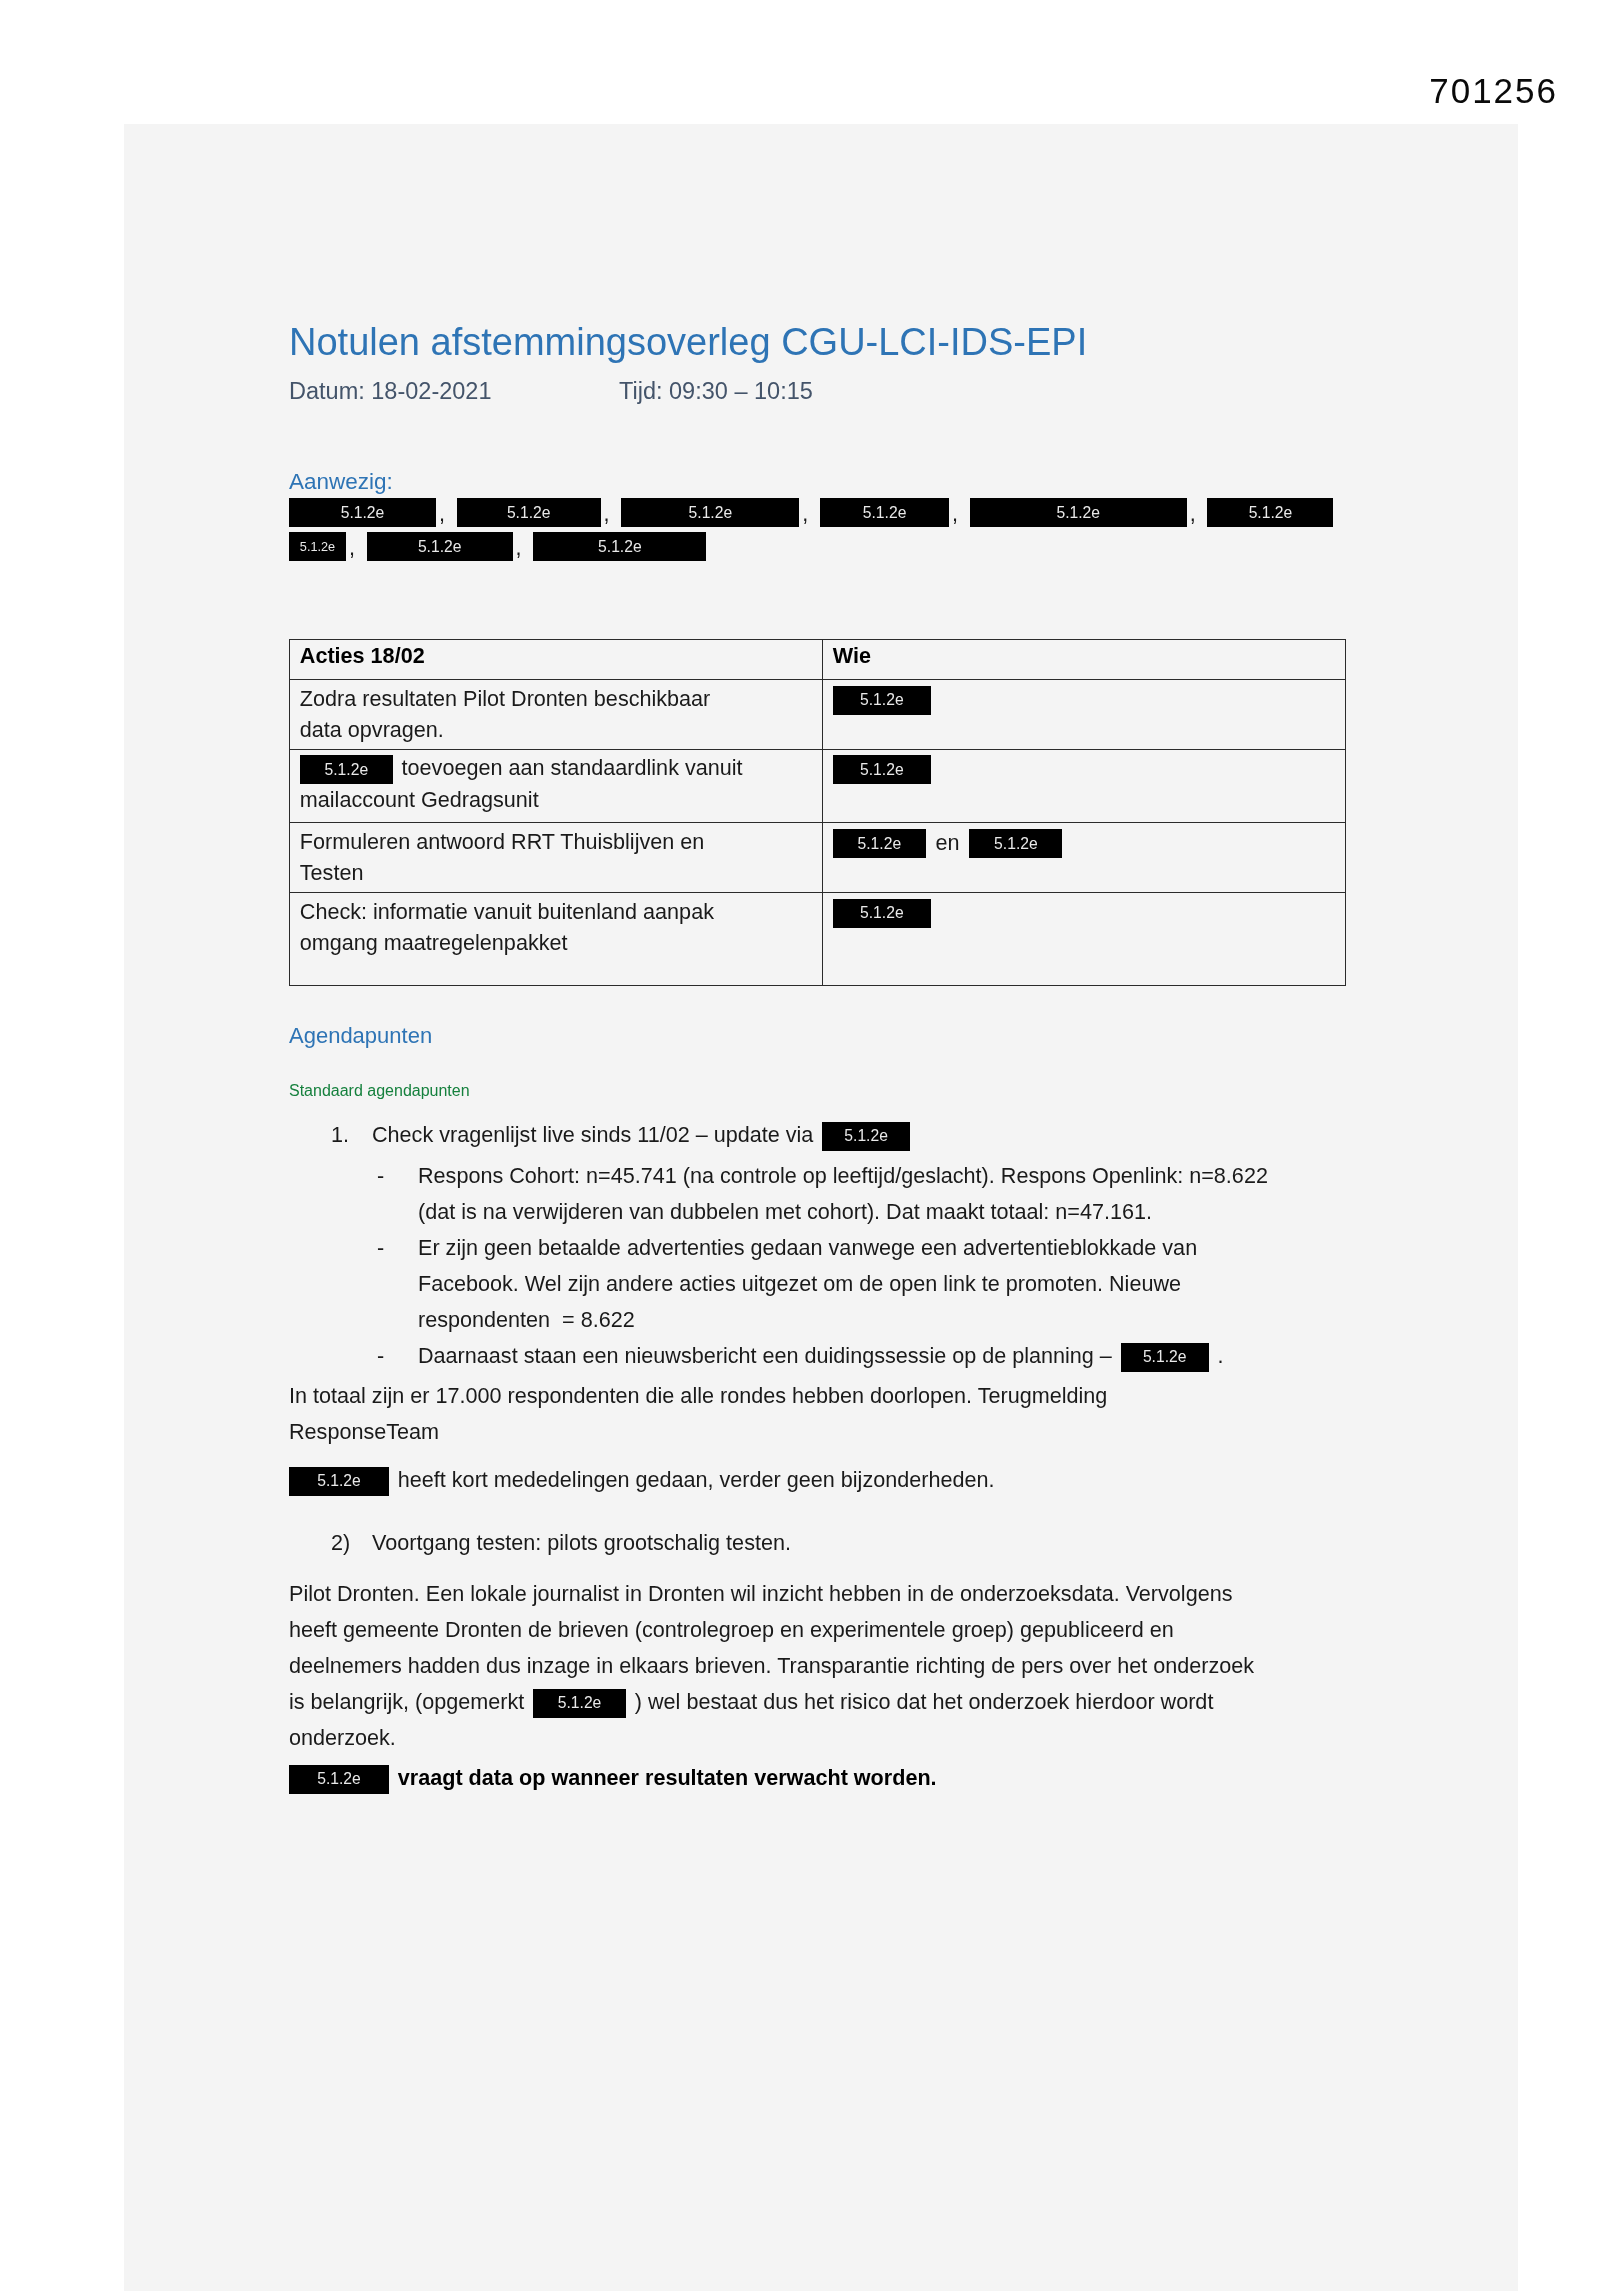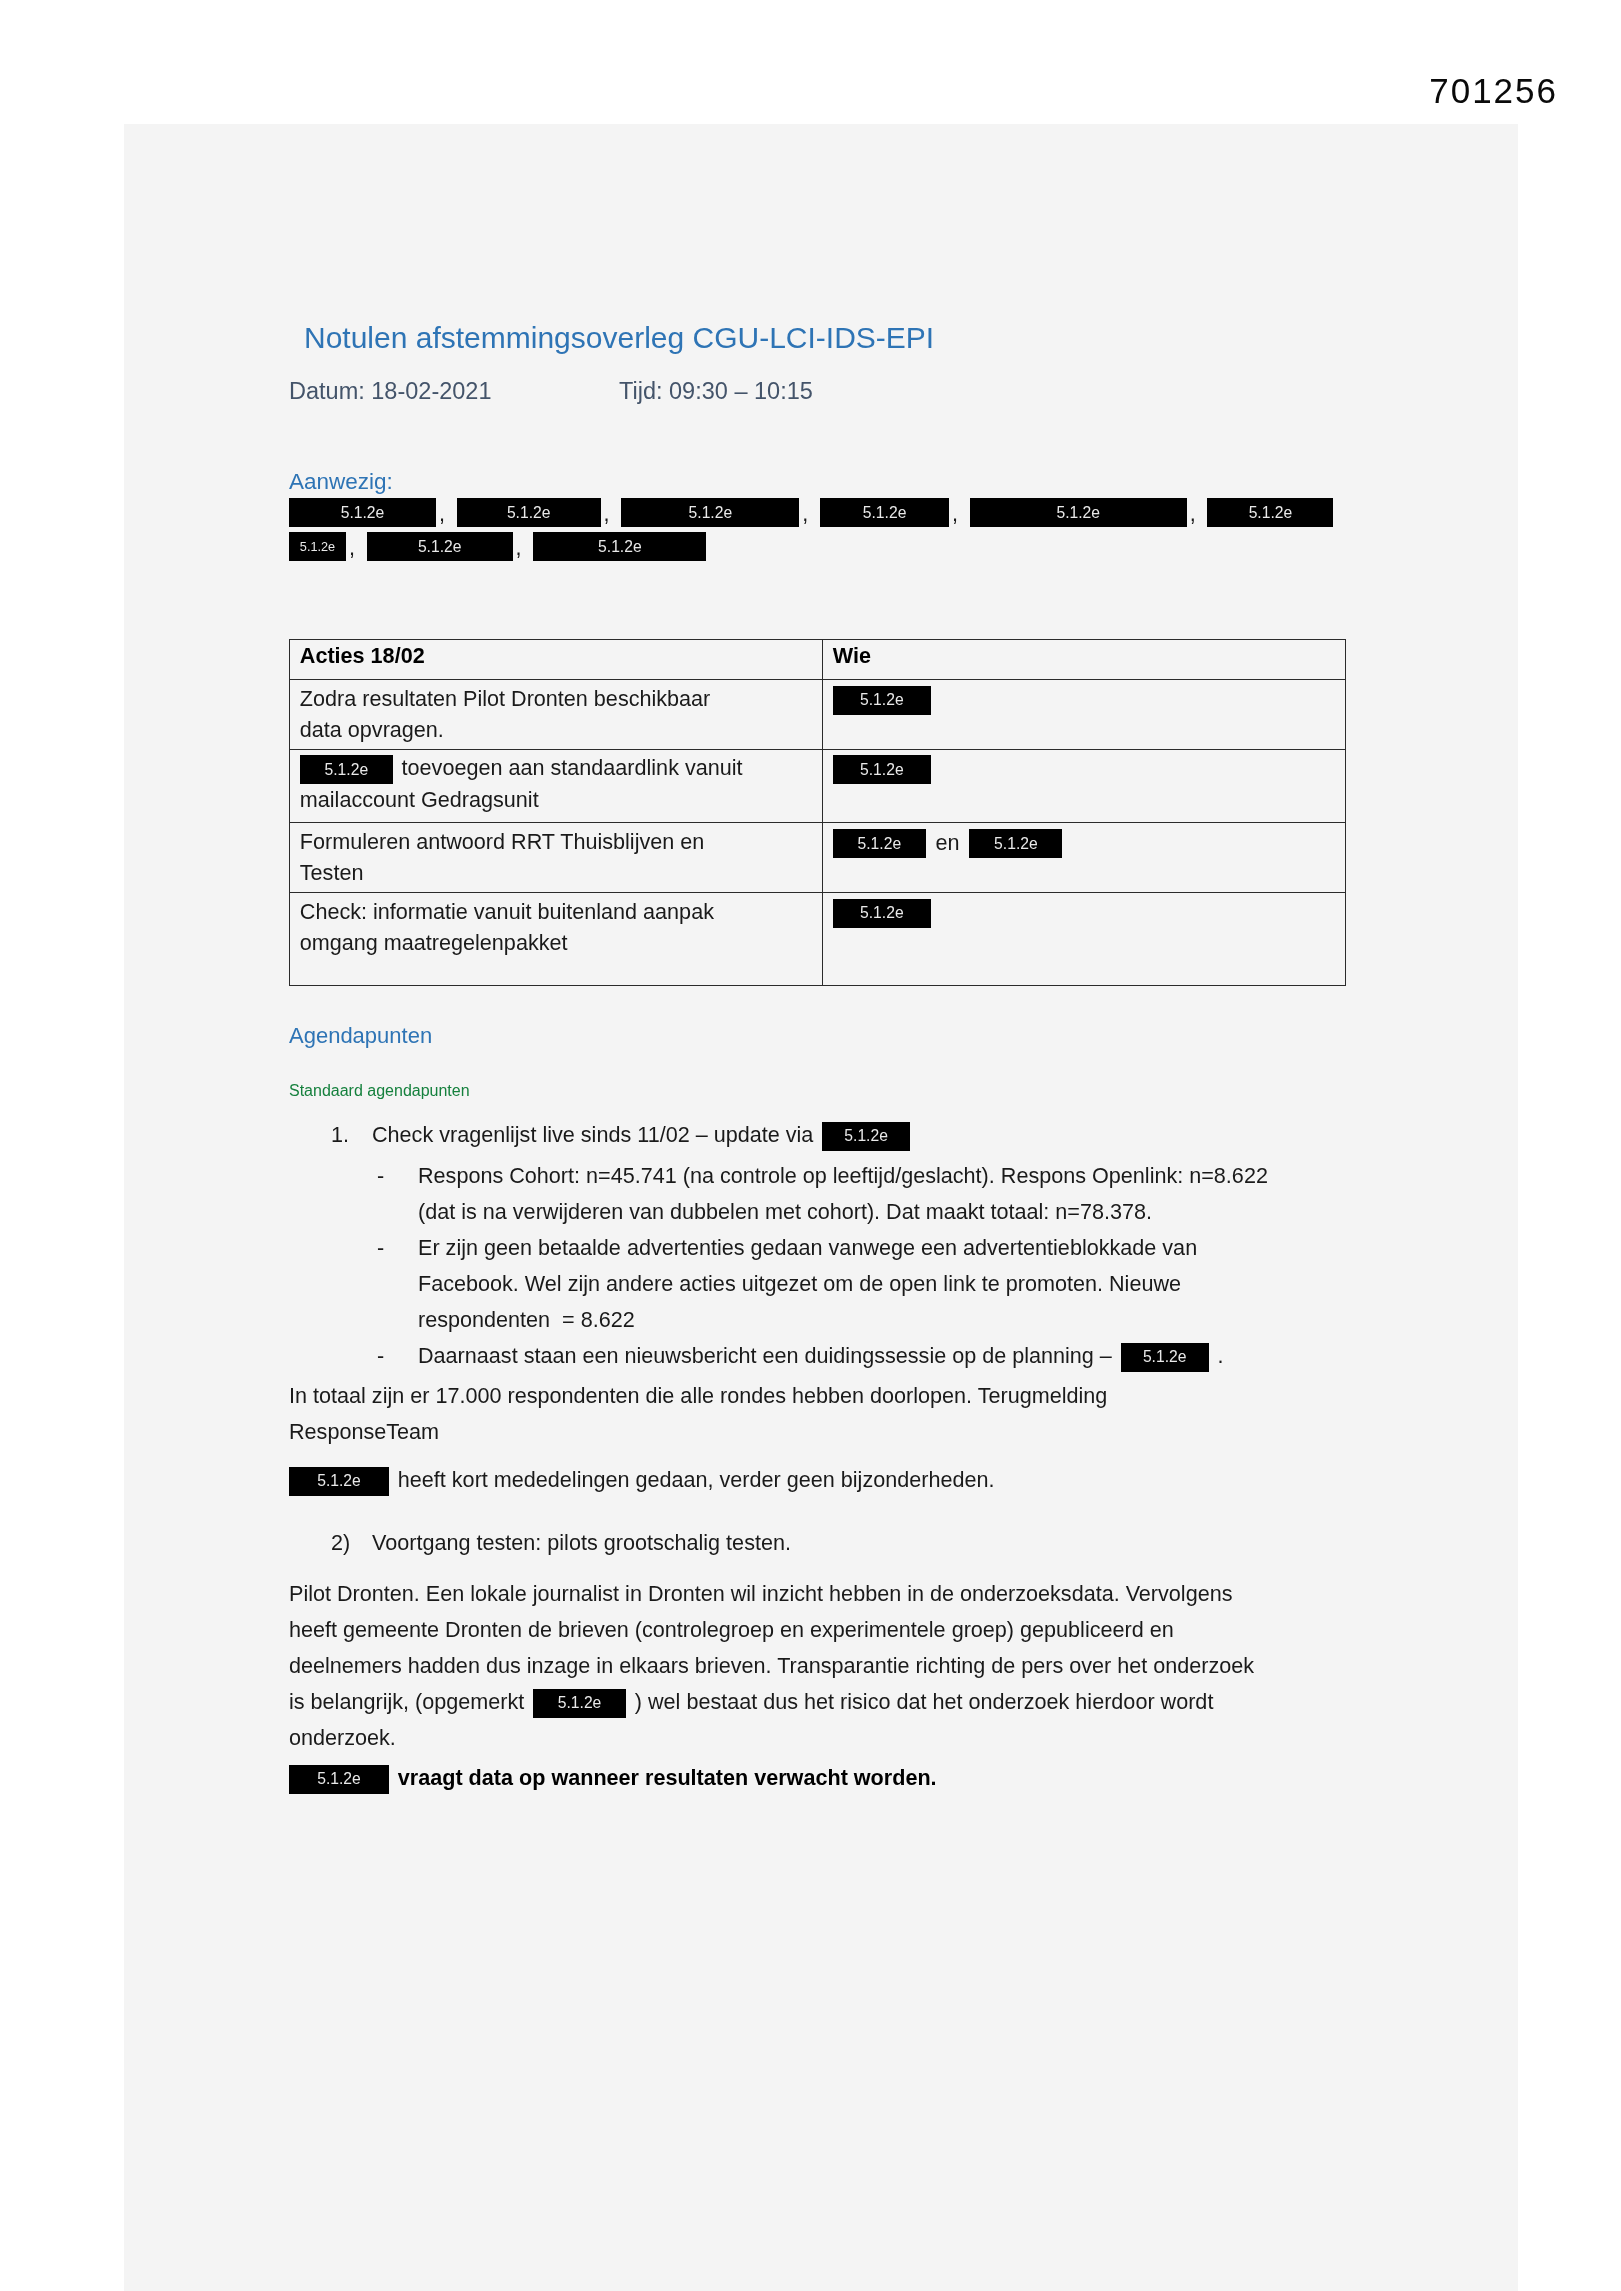--- a/index.html
+++ b/index.html
@@ -1,21 +1,21 @@
 <!DOCTYPE html>
 <html><head>
 <meta charset="utf-8">
 <style>
   html,body{margin:0;padding:0;}
   body{background:#ffffff;font-family:"Liberation Sans",sans-serif;color:#1a1a1a;}
   .canvas{position:relative;width:1621px;height:2292px;background:#ffffff;overflow:hidden;}
   .sheet{position:absolute;left:124px;top:124px;width:1394px;height:2167px;background:#f4f4f4;}
   .abs{position:absolute;}
   .doc-number{top:71px;right:63px;font-size:35px;color:#0a0a0a;letter-spacing:2px;}
-  .title{left:289px;top:321px;font-size:30px;color:#2e74b5;margin-left:15px;}
+  .title{left:289px;top:321px;font-size:38px;color:#2e74b5;}
   .meta{left:289px;top:378px;width:882px;height:33px;font-size:23.5px;color:#44546a;}
   .meta .tijd{position:absolute;left:330px;top:0;}
   .aanwezig{left:289px;top:469px;font-size:22.5px;color:#2e74b5;}
   .att-row{display:flex;align-items:flex-end;}
   .att-row-1{left:289px;top:498px;}
   .att-row-2{left:289px;top:532px;}
   .redact{display:inline-flex;align-items:center;justify-content:center;background:#000000;color:#e9e9e9;font-size:15.7px;height:29px;overflow:hidden;white-space:nowrap;flex:0 0 auto;}
   .redact.sm{font-size:12.7px;}
   .comma{font-size:21.6px;color:#1a1a1a;margin:0 11.8px 0 2.9px;line-height:27.4px;}
   .rx{vertical-align:middle;margin:0 8.8px;}
@@ -134,21 +134,21 @@
 
   <div class="abs h1">Agendapunten</div>
   <div class="abs h2">Standaard agendapunten</div>
 
   <div class="abs line item1">
     <span class="num">1.</span><span>Check vragenlijst live sinds 11/02 – update via</span><span class="redact rx" style="width:88px">5.1.2e</span>
   </div>
 
   <div class="abs bullets">
     <div class="line"><span class="dash">-</span><span>Respons Cohort: n=45.741 (na controle op leeftijd/geslacht). Respons Openlink: n=8.622</span></div>
-    <div class="line indent"><span>(dat is na verwijderen van dubbelen met cohort). Dat maakt totaal: n=78.378.</span></div>
+    <div class="line indent"><span>(dat is na verwijderen van dubbelen met cohort). Dat maakt totaal: n=47.161.</span></div>
     <div class="line"><span class="dash">-</span><span>Er zijn geen betaalde advertenties gedaan vanwege een advertentieblokkade van</span></div>
     <div class="line indent"><span>Facebook. Wel zijn andere acties uitgezet om de open link te promoten. Nieuwe</span></div>
     <div class="line indent"><span class="keep">respondenten  = 8.622</span></div>
     <div class="line"><span class="dash">-</span><span>Daarnaast staan een nieuwsbericht een duidingssessie op de planning –</span><span class="redact rx" style="width:88px">5.1.2e</span><span>.</span></div>
   </div>
 
   <div class="abs para1">
     <div class="line">In totaal zijn er 17.000 respondenten die alle rondes hebben doorlopen. Terugmelding</div>
     <div class="line">ResponseTeam</div>
   </div>

